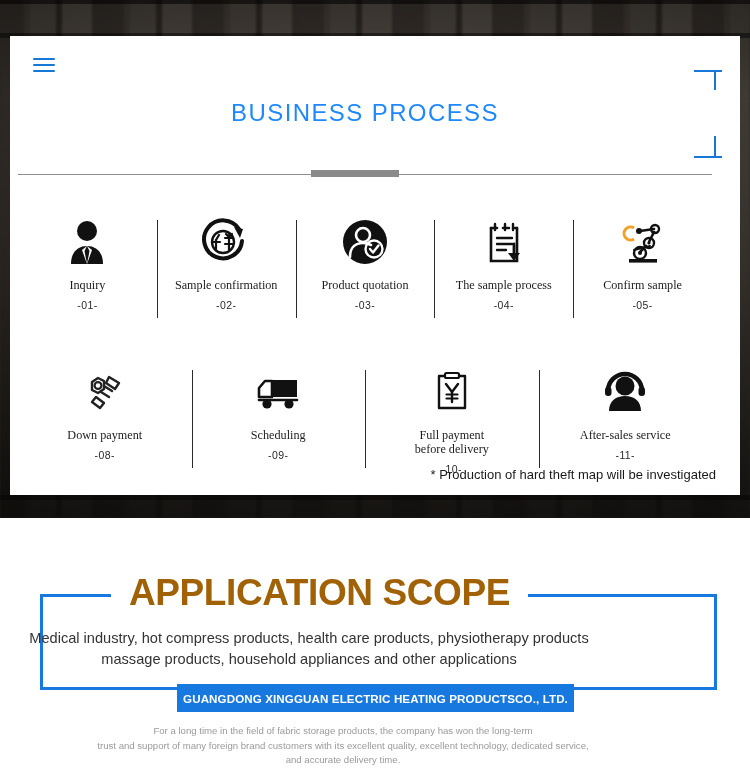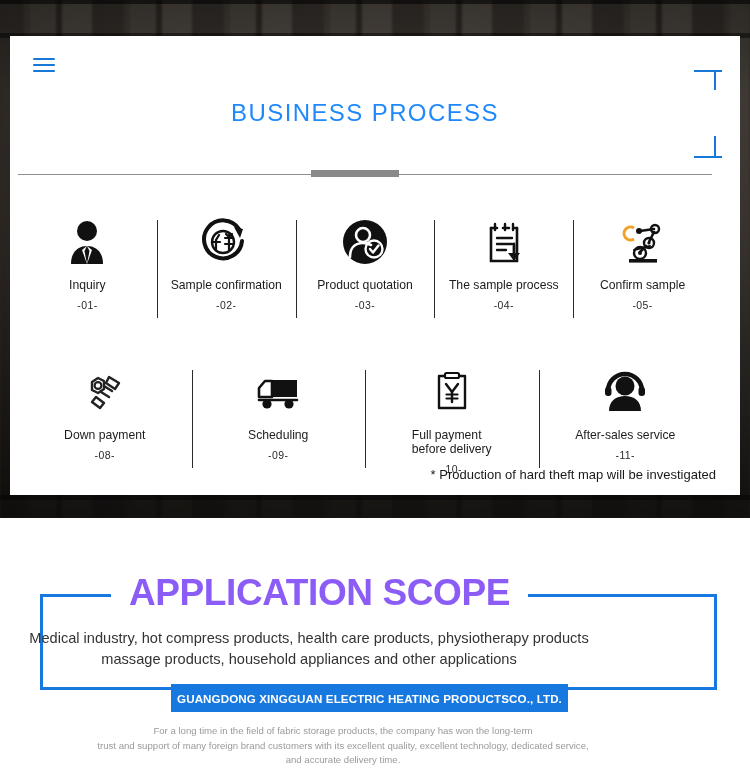--- a/index.html
+++ b/index.html
@@ -164,22 +164,23 @@
   .proc-icon {
     height: 56px;
     display: flex;
     align-items: center;
     justify-content: center;
   }
   .proc-label {
     margin-top: 8px;
     font-size: 12.2px;
     color: #1c1c1c;
+    text-align: center;
     line-height: 14px;
-    font-family: Liberation Sans, sans-serif;
+    font-family: Liberation Serif, serif;
     white-space: pre-line;
   }
   .proc-num {
     margin-top: 7px;
     font-size: 10.5px;
     color: #2a2a2a;
     letter-spacing: .4px;
   }
 
   
@@ -213,21 +214,21 @@
     box-sizing: border-box;
   }
   .scope-title {
     position: absolute;
     left: 0;
     top: 54px;
     width: 639px;
     text-align: center;
     font-size: 37px;
     font-weight: bold;
-    color: #8b5cf6;
+    color: #a16207;
     letter-spacing: -0.4px;
     font-family: "Liberation Sans", sans-serif;
   }
   .scope-title span {
     background: #ffffff;
     padding: 0 18px;
   }
   .scope-desc {
     position: absolute;
     left: 0;
@@ -235,21 +236,21 @@
     width: 618px;
     text-align: center;
     font-size: 14.6px;
     color: #333333;
     line-height: 21px;
     font-family: "Liberation Sans", sans-serif;
     white-space: pre-line;
   }
   .company-banner {
     position: absolute;
-    left: 171px;
+    left: 177px;
     top: 684px;
     width: 397px;
     height: 28px;
     background: #1778e0;
     color: #ffffff;
     font-size: 11.6px;
     font-weight: bold;
     display: flex;
     align-items: center;
     justify-content: center;

